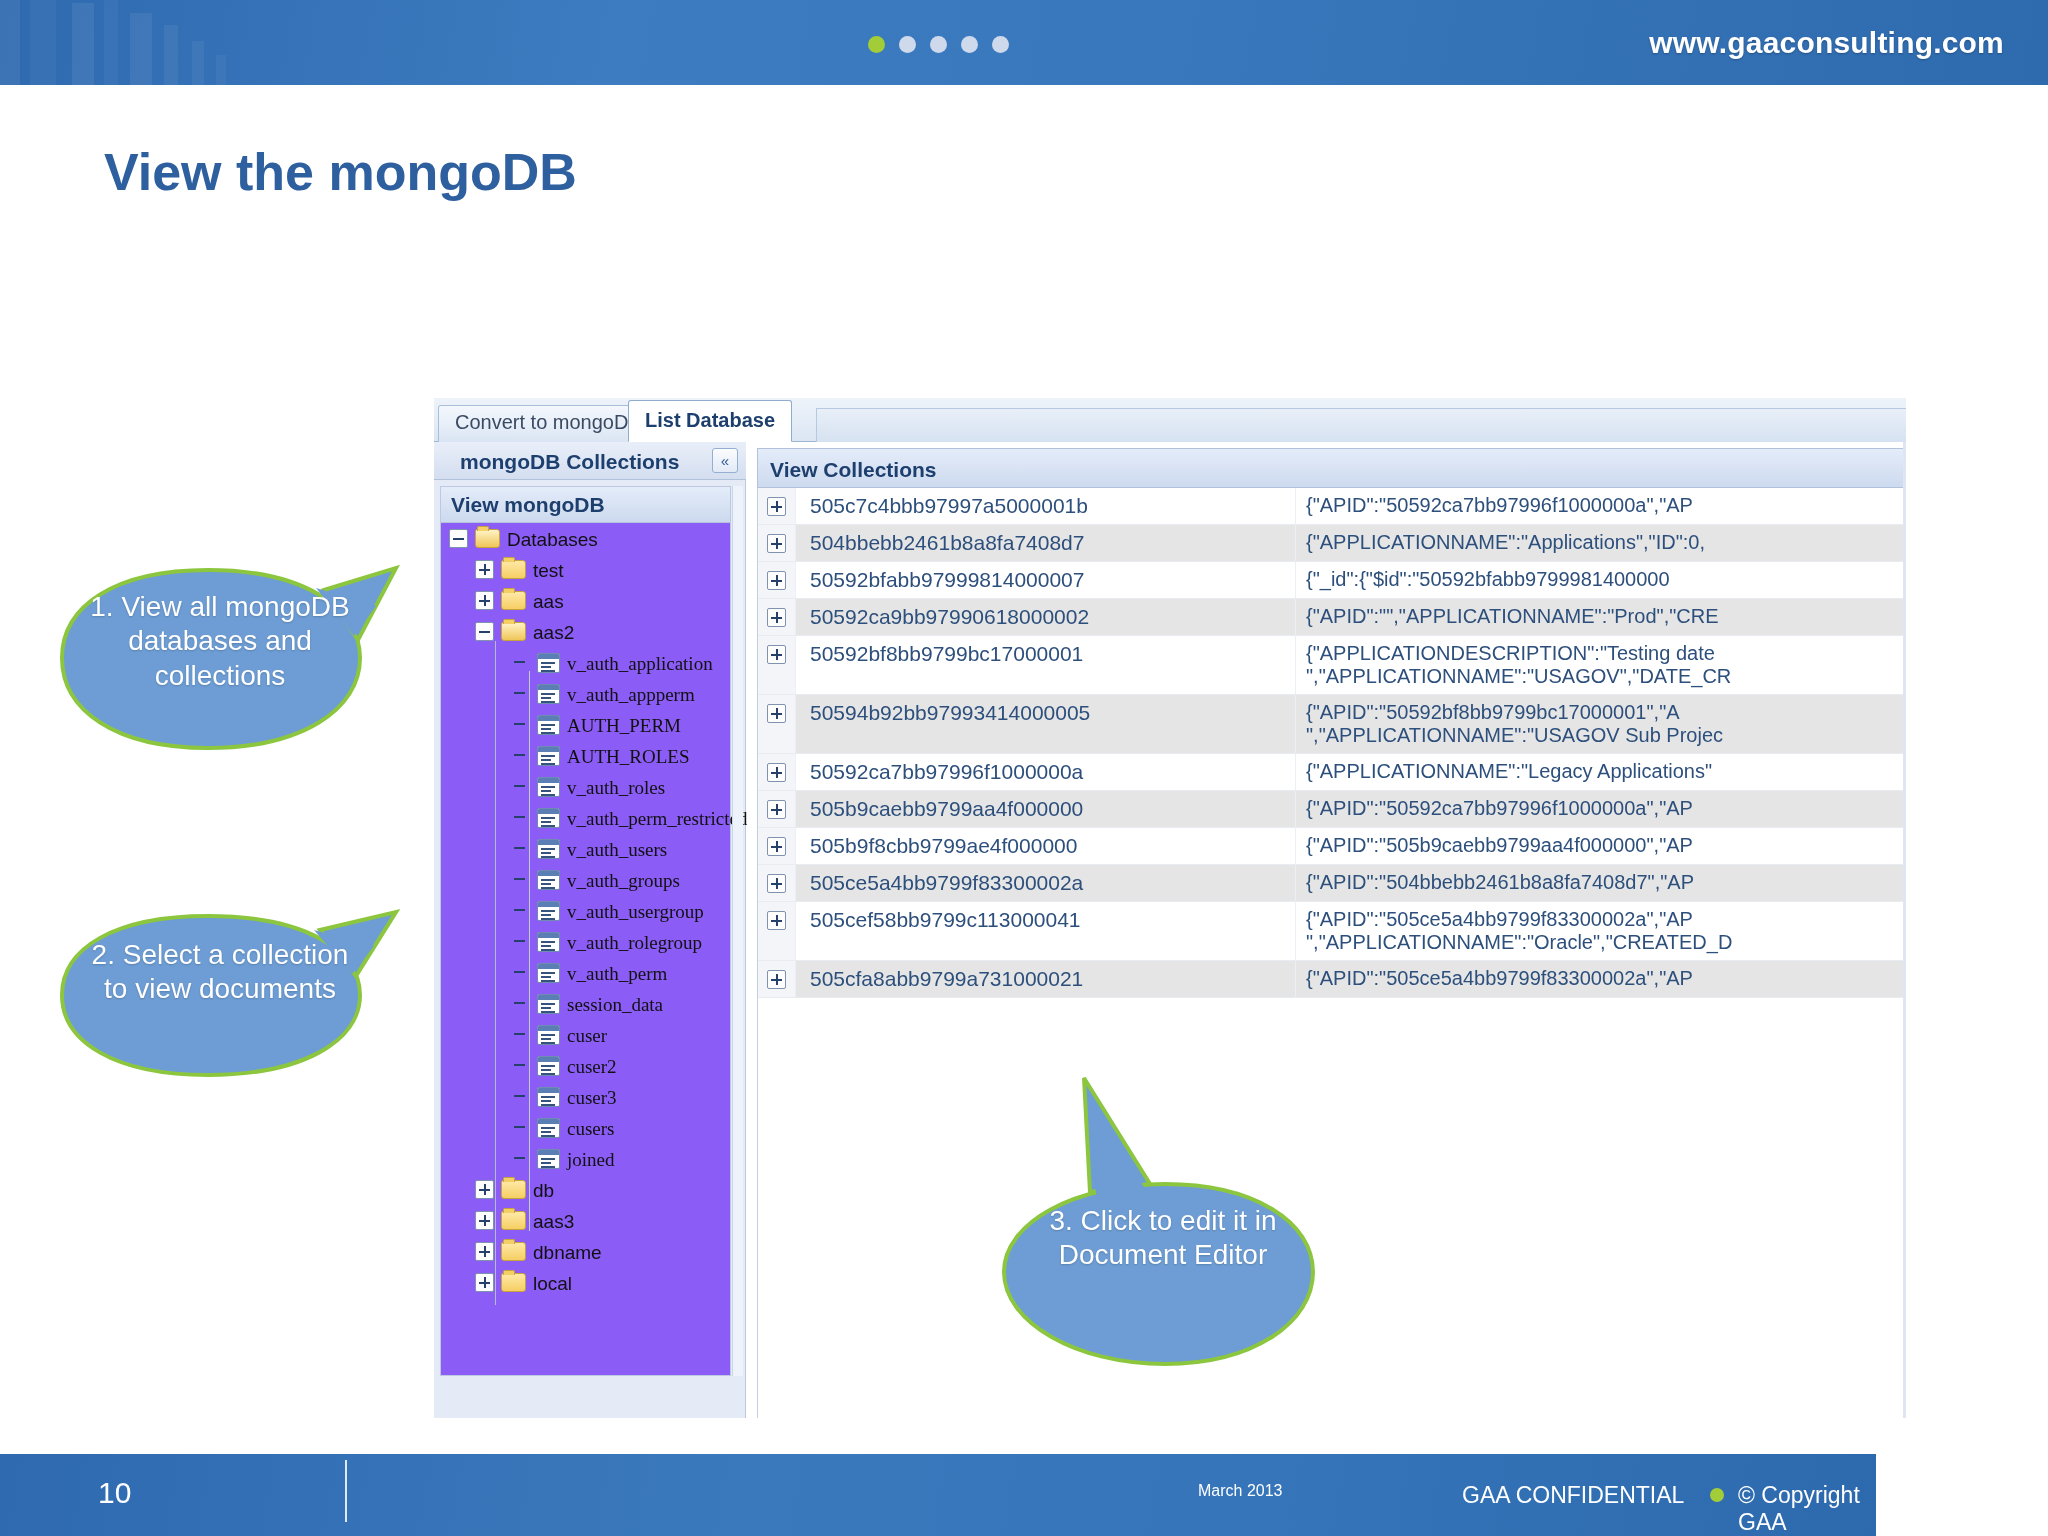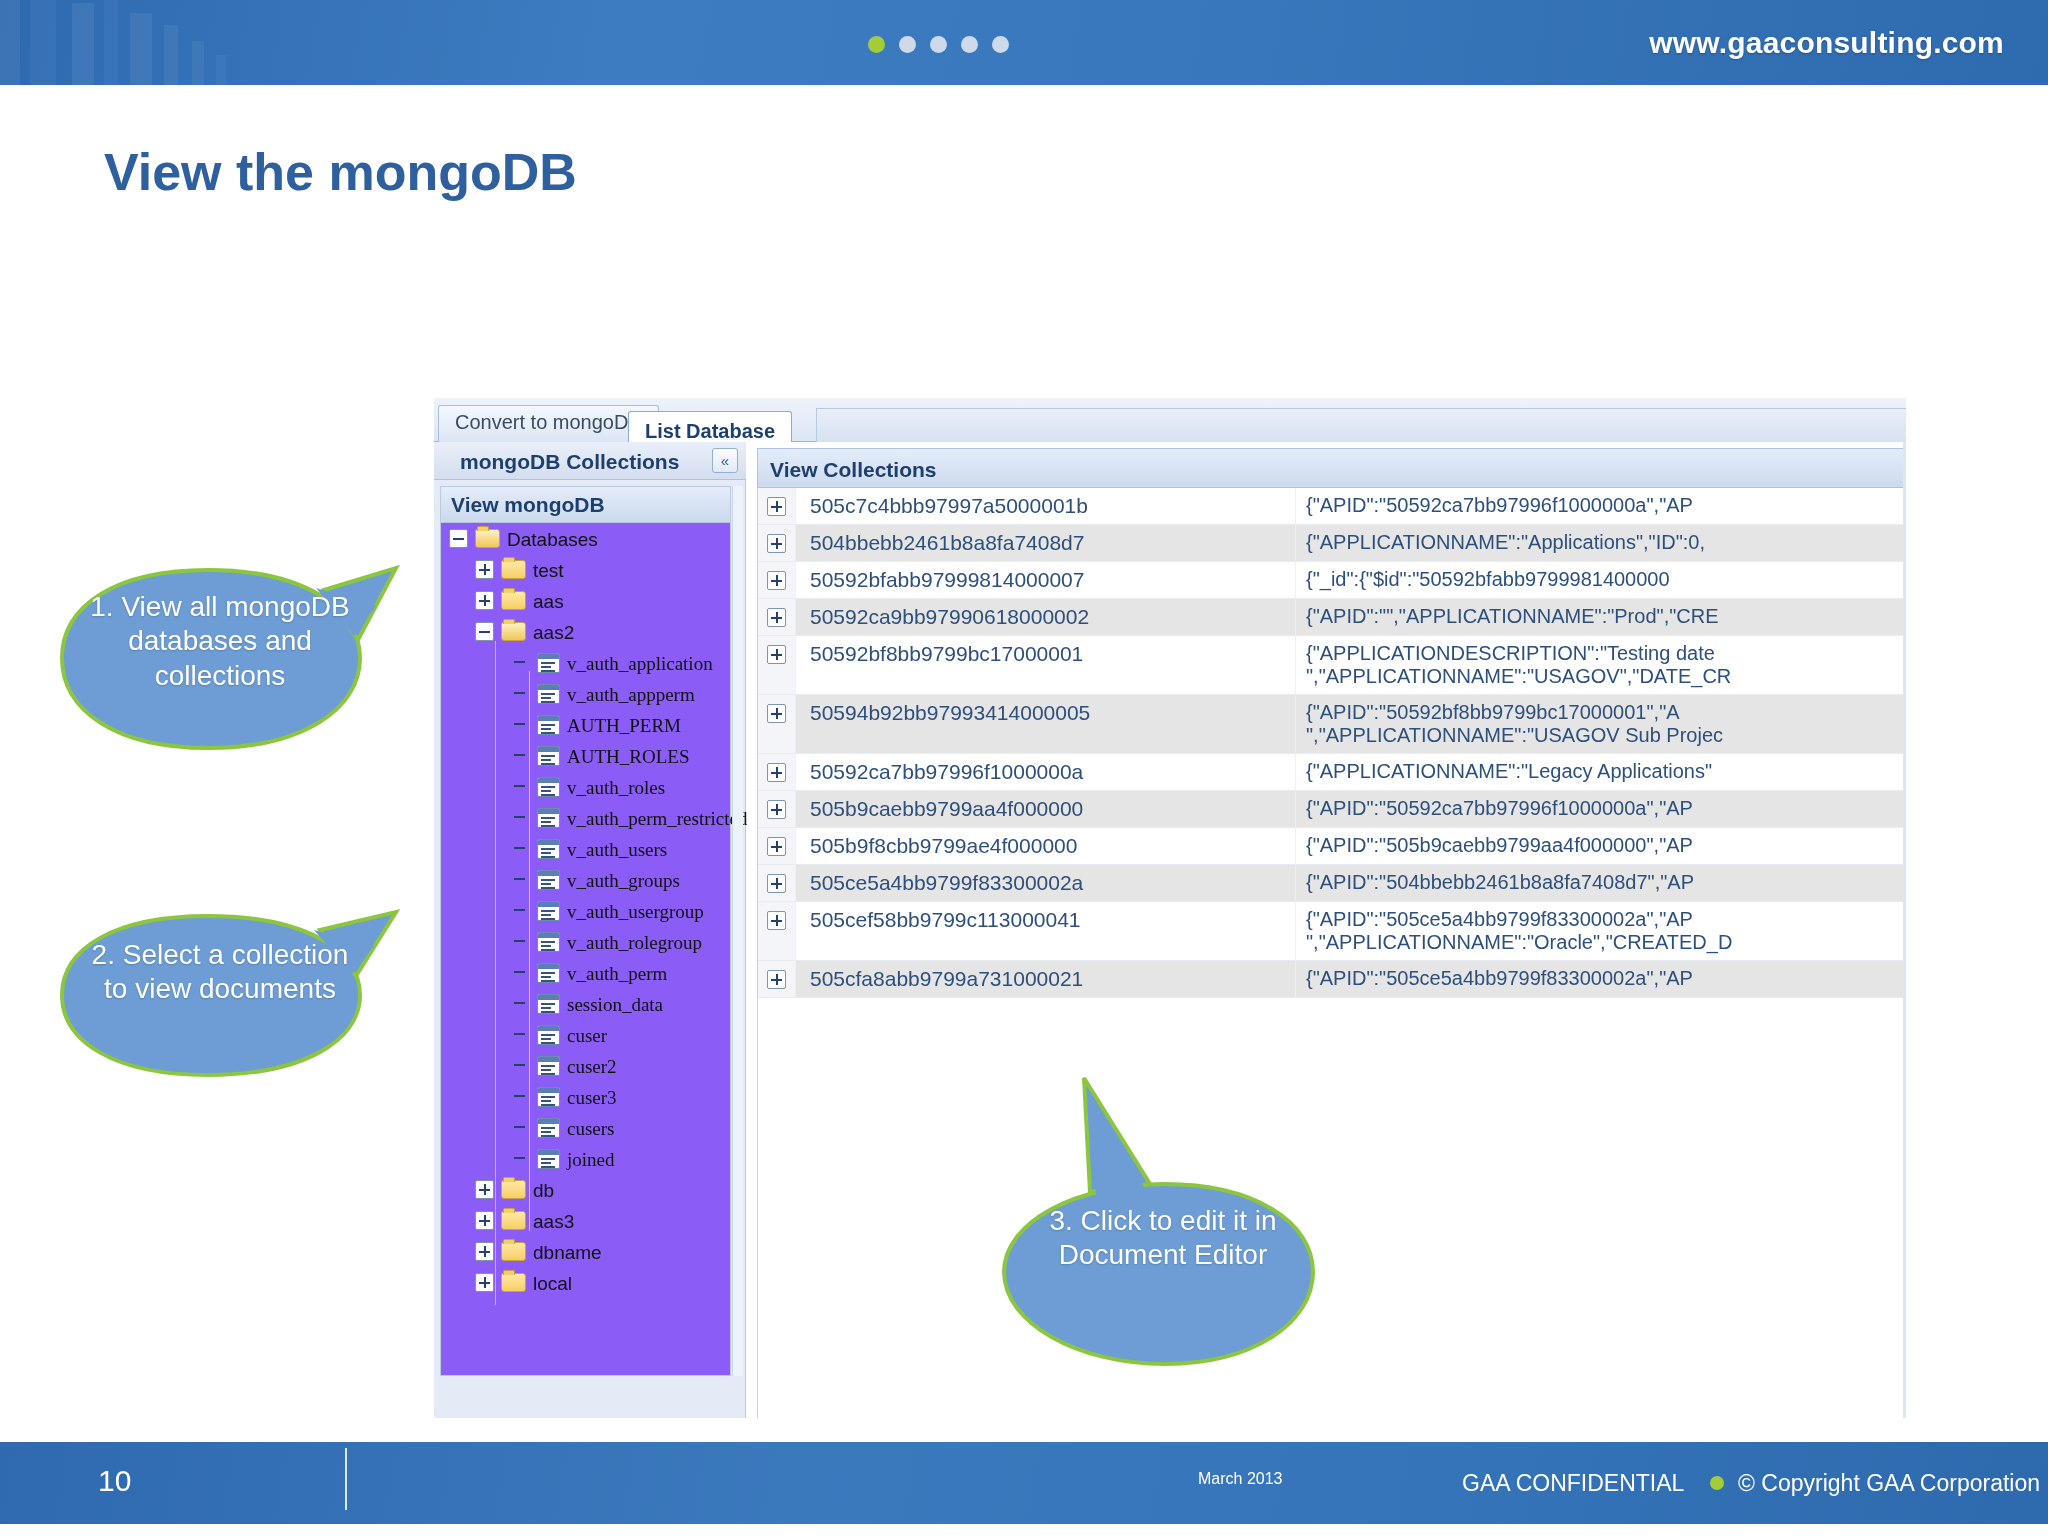--- a/index.html
+++ b/index.html
@@ -50,21 +50,21 @@
   }
   .tab{
     position:absolute; top:7px; height:37px; line-height:32px;
     padding:0 16px; font-size:20px; color:#3a4a63;
     background:linear-gradient(#f4f8fd,#dae5f3);
     border:1px solid #a9bfd9; border-bottom:none;
     border-radius:3px 3px 0 0;
   }
   .tab.t1{ left:4px; }
   .tab.t2{
-    left:194px; top:13px; height:42px; line-height:38px;
+    left:194px; top:2px; height:42px; line-height:38px;
     font-weight:bold; color:#1d3f6e; background:#ffffff;
     border-color:#8fabcd; border-bottom:1px solid #ffffff;
   }
   .tab-filler{
     position:absolute; left:382px; top:10px; right:0; height:34px;
     background:linear-gradient(#e8eff8,#d6e2f1);
     border-top:1px solid #b6c9e0; border-left:1px solid #b6c9e0;
   }
 
   
@@ -220,21 +220,21 @@
   }
   #callout1{ left:58px; top:566px; width:340px; height:190px; }
   #callout1 .ctext{ left:22px; top:24px; width:280px; }
   #callout2{ left:58px; top:912px; width:340px; height:170px; }
   #callout2 .ctext{ left:22px; top:26px; width:280px; }
   #callout3{ left:1000px; top:1072px; width:330px; height:300px; }
   #callout3 .ctext{ left:28px; top:132px; width:270px; }
 
   
   .footer{
-    position:absolute; left:0; bottom:12px; width:2048px; height:82px;
+    position:absolute; left:0; bottom:0; width:1876px; height:82px;
     background:linear-gradient(100deg,#2f6ab0 0%,#3b79bd 40%,#3574b9 70%,#2d69ad 100%);
   }
   .page-num{
     position:absolute; left:98px; top:22px; color:#ffffff; font-size:30px;
   }
   .footer-divider{
     position:absolute; left:345px; top:6px; width:2px; height:62px; background:rgba(255,255,255,.85);
   }
   .foot-date{ position:absolute; left:1198px; top:28px; color:#ffffff; font-size:16px;text-align:center; }
   .foot-conf{ position:absolute; left:1462px; top:28px; color:#ffffff; font-size:23px; }

